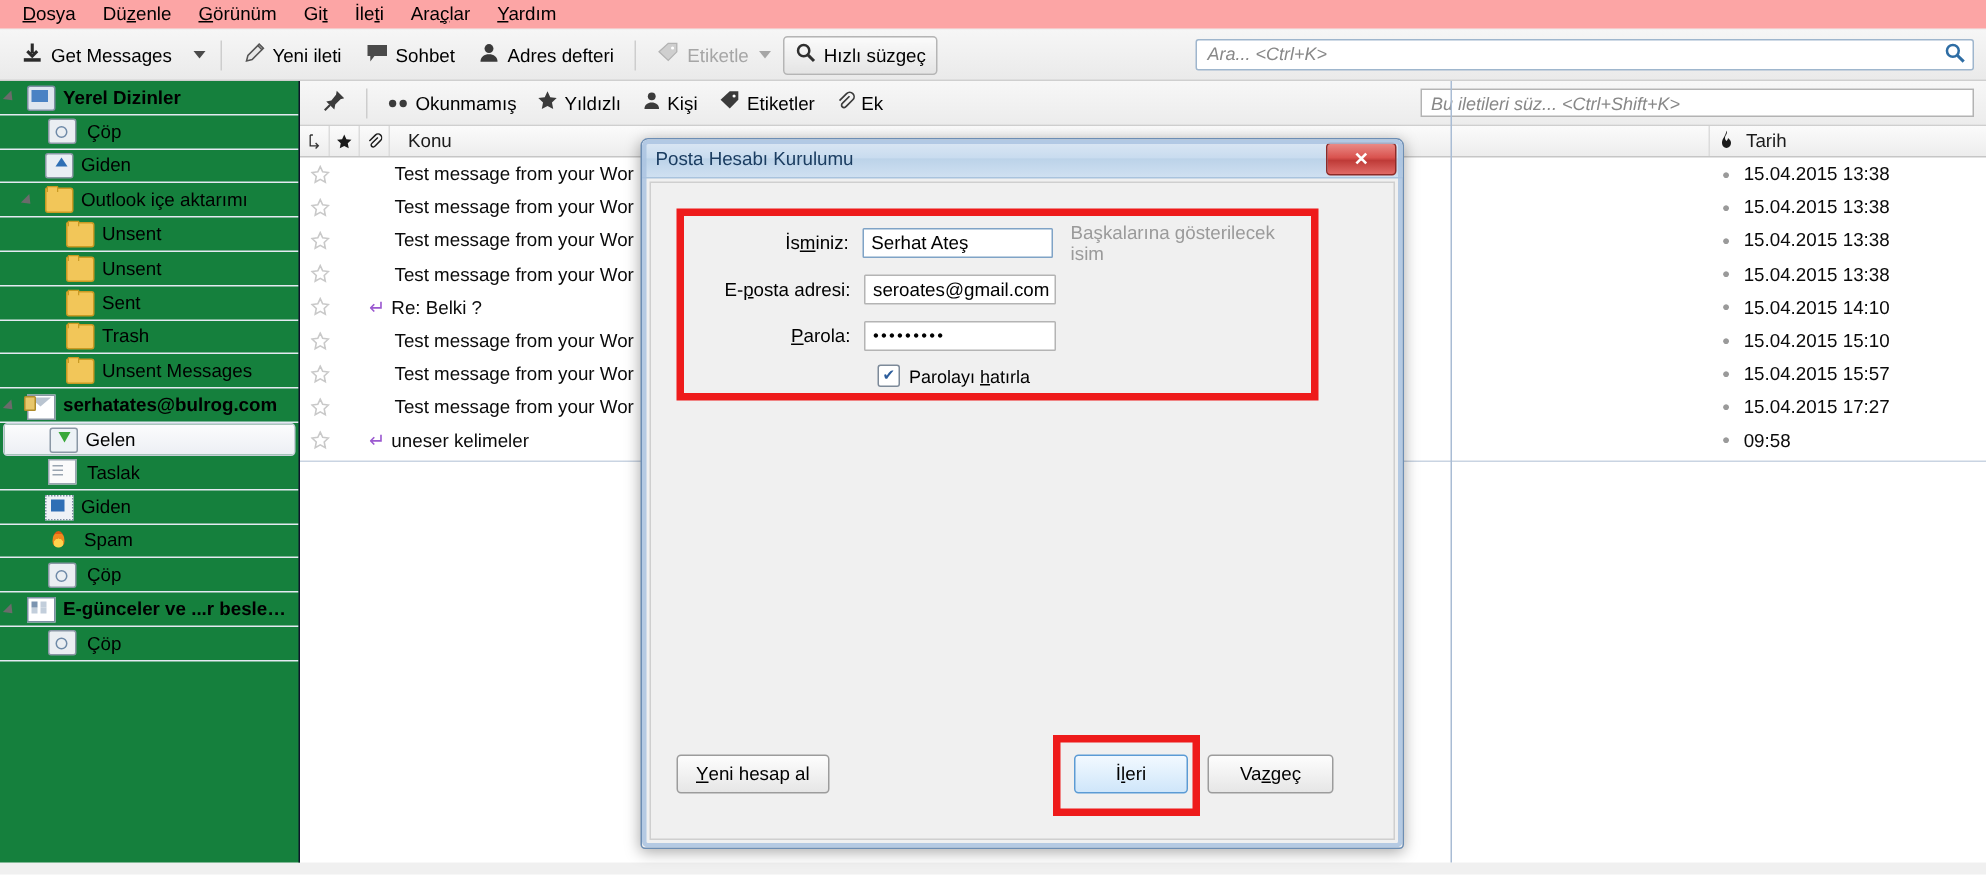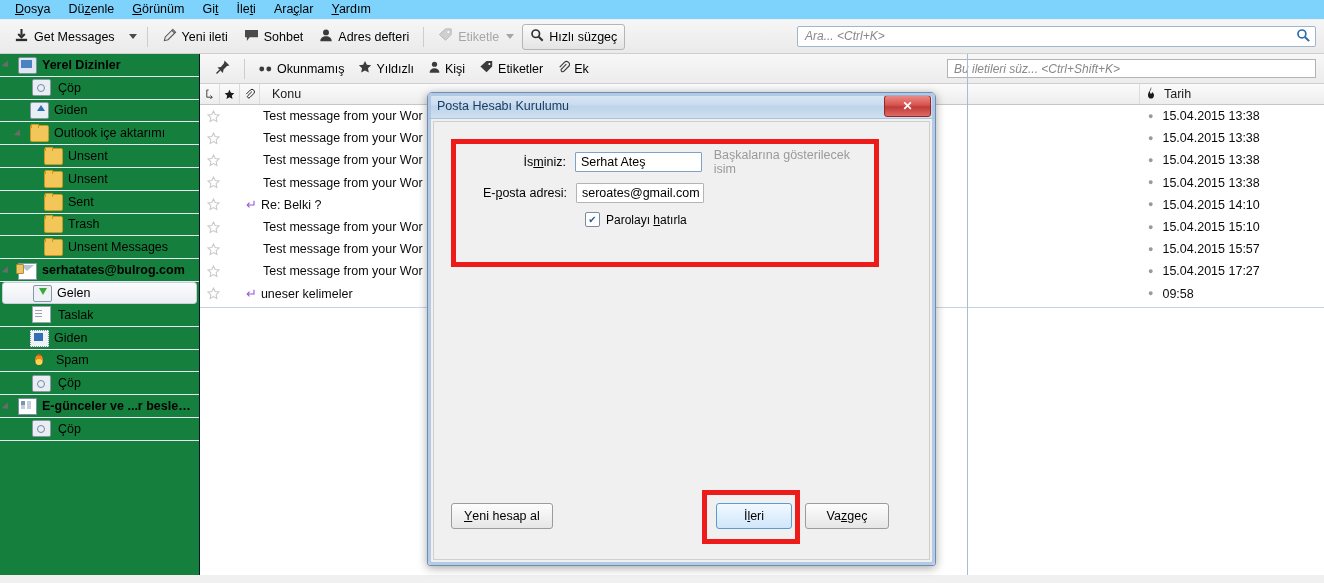--- a/index.html
+++ b/index.html
@@ -7,21 +7,21 @@
     width:1324px;height:583px;overflow:hidden;
     font-family:"Liberation Sans",sans-serif;
     font-size:12px;color:#000;
     background:#f0f0f0;
     -webkit-font-smoothing:antialiased;
   }
   #app{position:relative;width:1324px;height:583px;}
 
   
   .menubar{
-    height:19px;background:#7dd3fc;display:flex;align-items:flex-end;
+    height:19px;background:#fca5a5;display:flex;align-items:flex-end;
     padding-left:6px;border-bottom:1px solid #f0f0f0;
   }
   .menubar .mi{padding:0 9px;font-size:12.5px;color:#000;line-height:19px;white-space:nowrap;}
   .menubar .mi span.u{text-decoration:underline;}
 
   
   .toolbar{
     height:33px;background:linear-gradient(to bottom,#f6f6f6 0%,#eaeaea 100%);
     border-bottom:1px solid #cfcfcf;display:flex;align-items:center;padding-left:6px;
   }
@@ -593,20 +593,26 @@
       <div class="redbox">
         <div class="formrow">
           <div class="flabel">İs<span class="u">m</span>iniz:</div>
           <div class="finput">Serhat Ateş</div>
           <div class="fhint">Başkalarına gösterilecek isim</div>
         </div>
         <div class="formrow">
           <div class="flabel">E-<span class="u">p</span>osta adresi:</div>
           <div class="finput plain">seroates@gmail.com</div>
         </div>
+        <div class="formrow">
+          <div class="flabel"><span class="u">P</span>arola:</div>
+          <div class="finput plain">
+              <span class="dots">•••••••••</span>
+            </div>
+        </div>
         <div class="cbrow">
           <div class="cbox">✔</div>
           <div>Parolayı <span class="u">h</span>atırla</div>
         </div>
       </div>
 
       <div class="btnrow">
         <div class="btn" style="position:absolute;left:17px;top:0;"><span class="u">Y</span>eni hesap al</div>
         <div class="redbtnbox" style="left:268px;top:-13px;width:98px;height:54px;"></div>
         <div class="btn primary" style="position:absolute;left:282px;top:0;width:70px;">İ<span class="u">l</span>eri</div>

